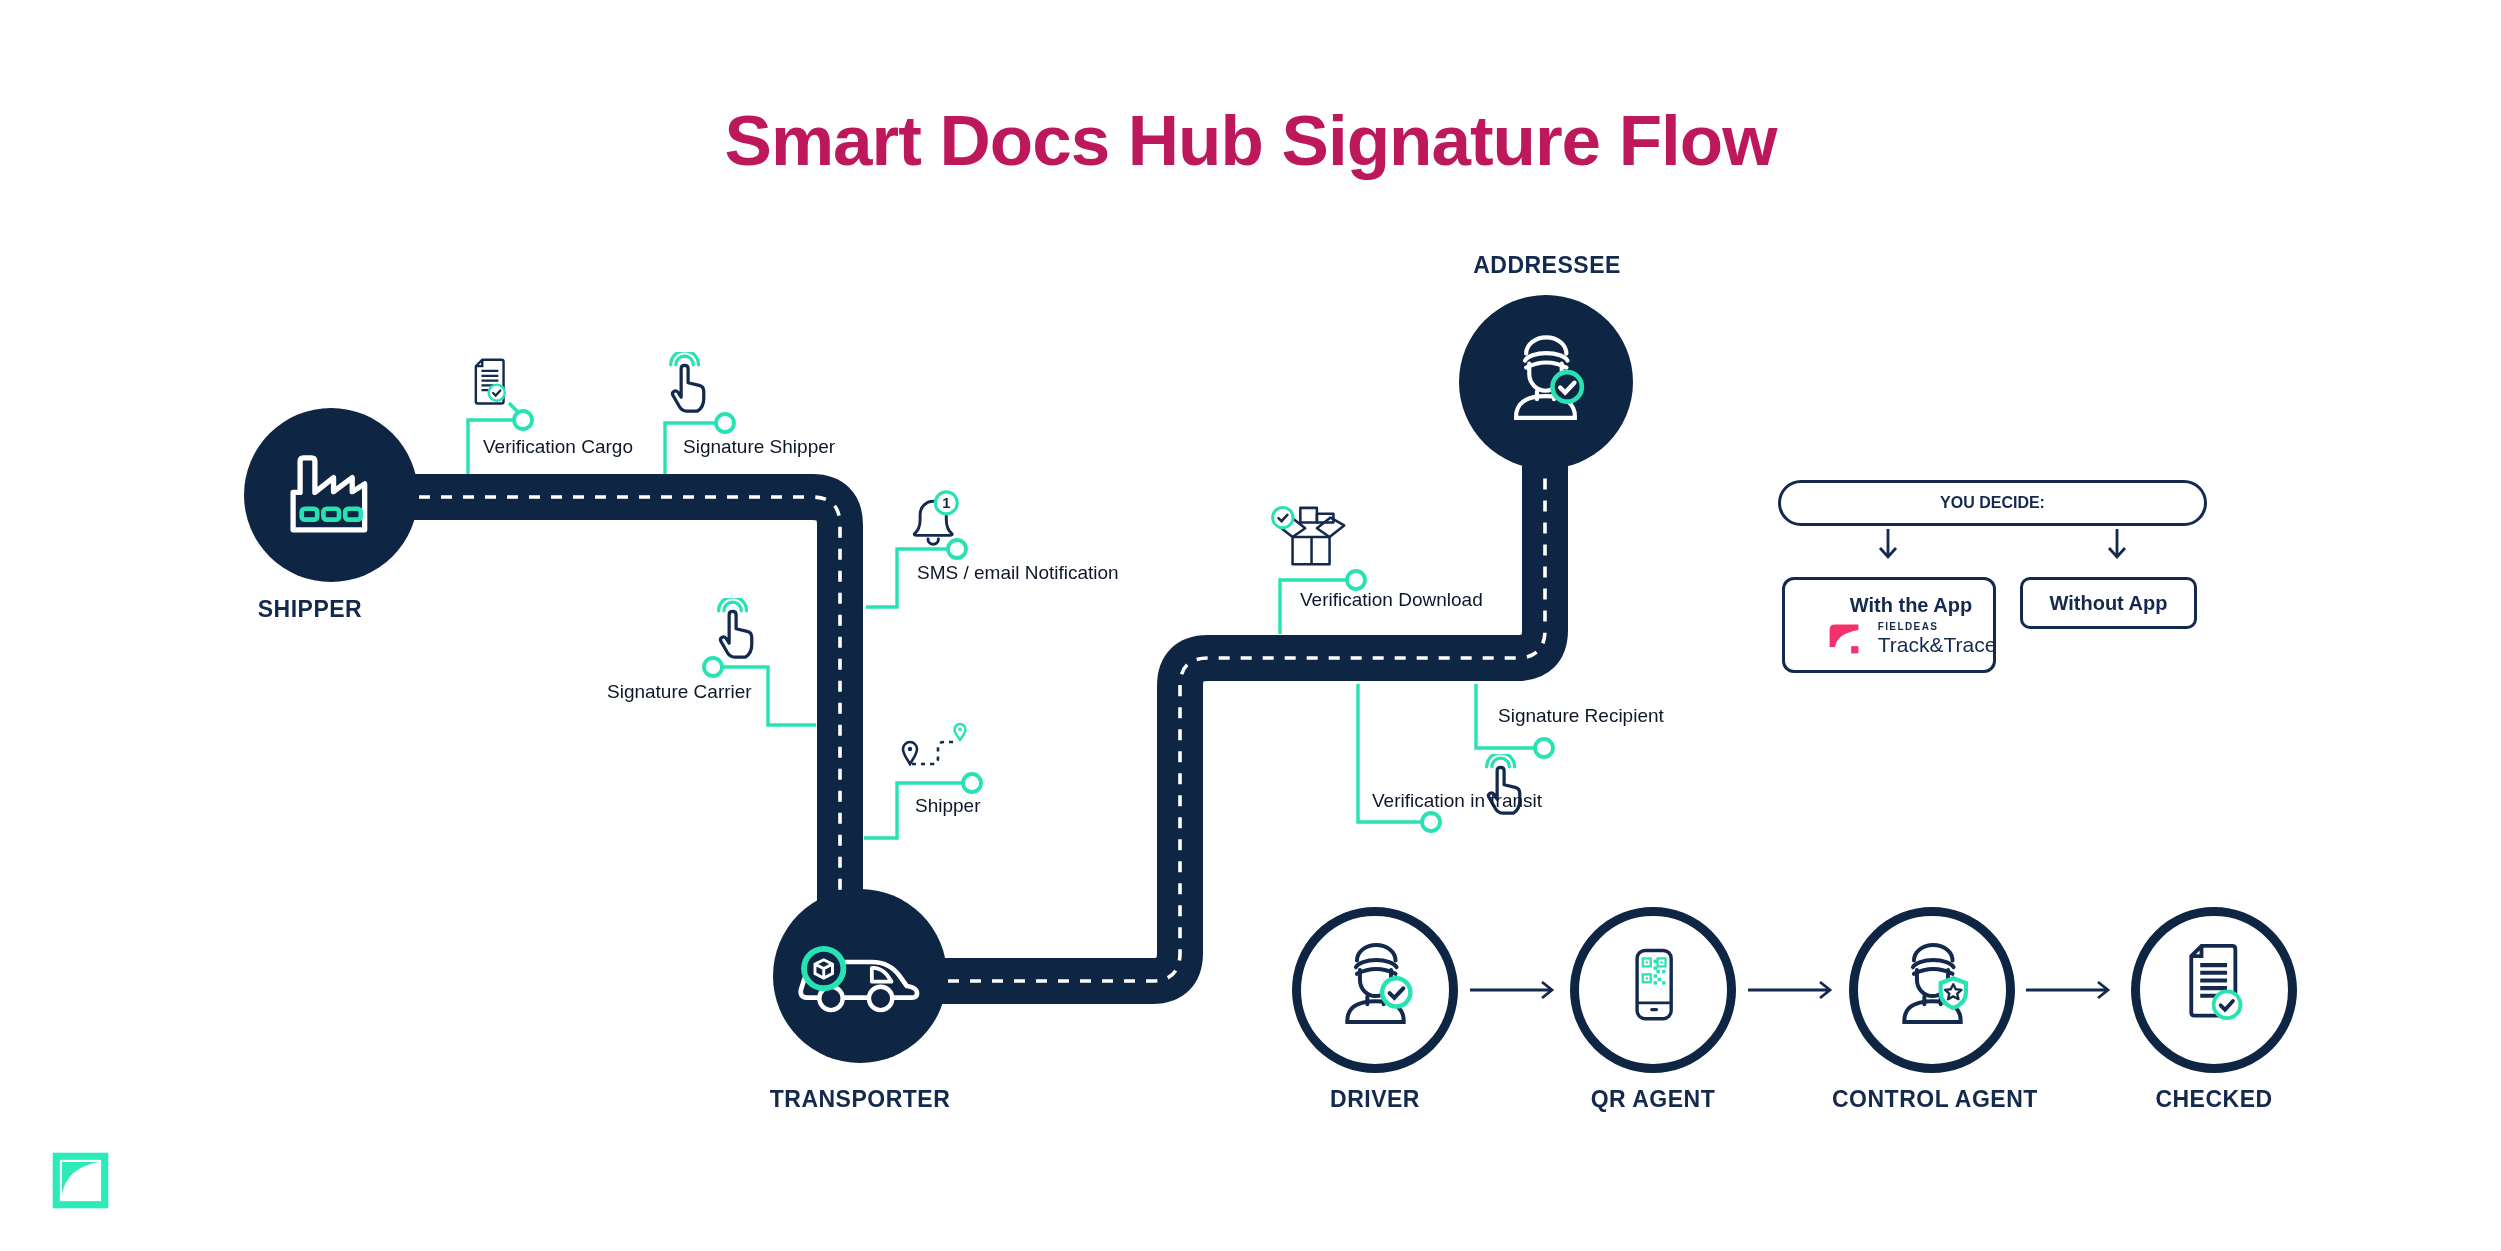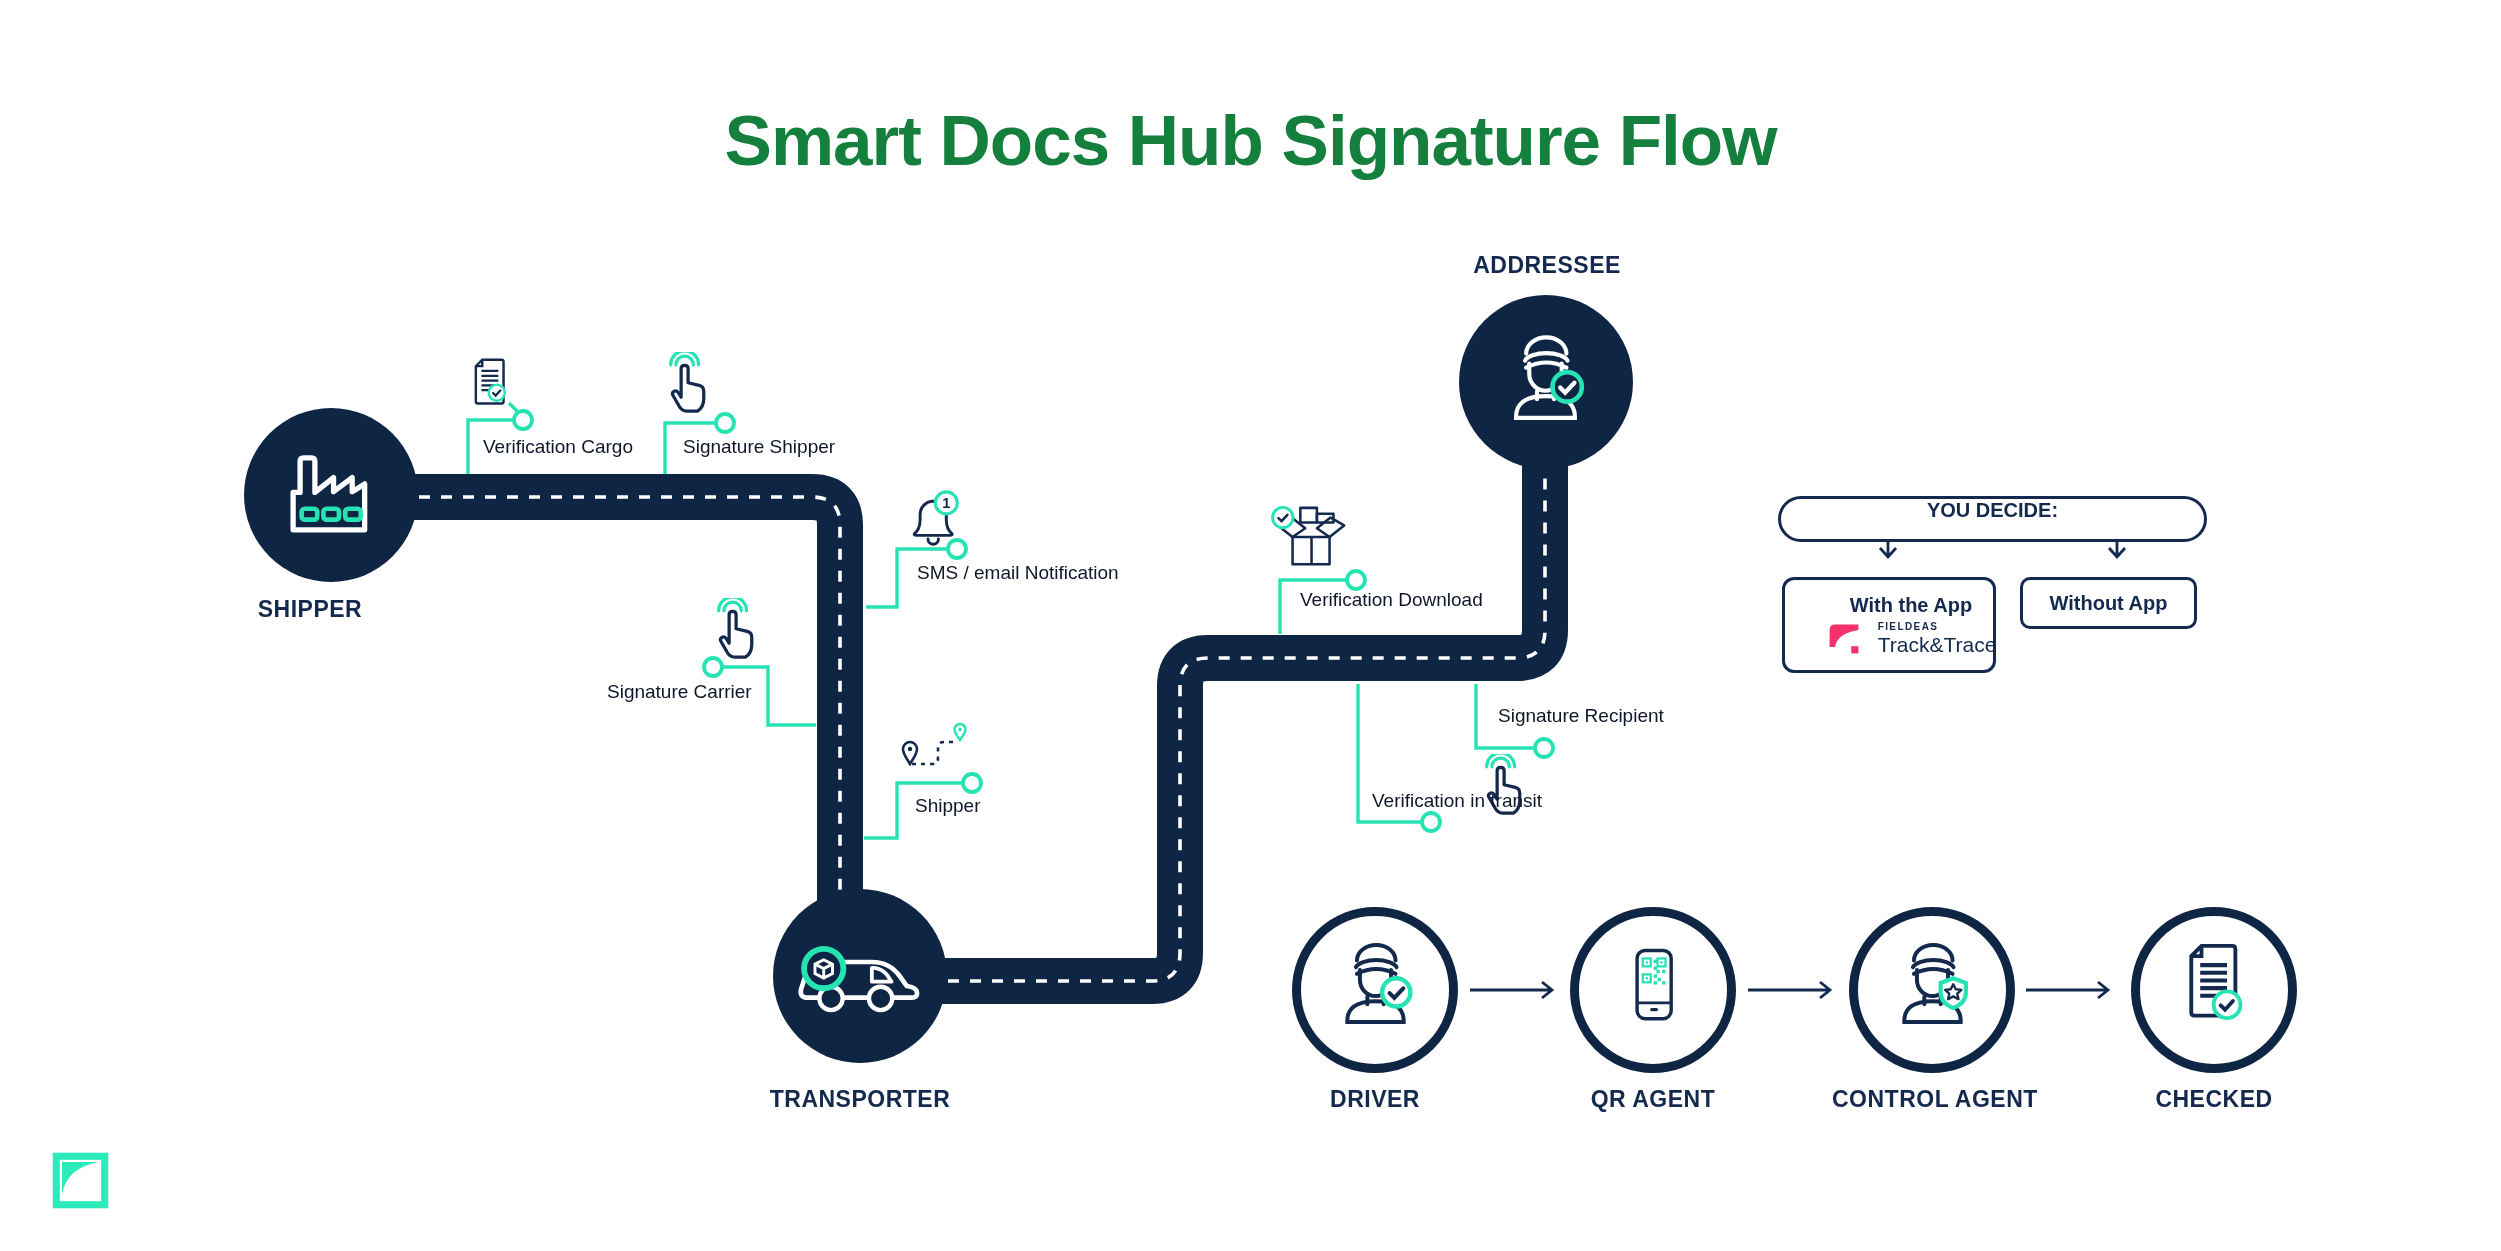--- a/index.html
+++ b/index.html
@@ -1,31 +1,31 @@
 <!DOCTYPE html>
 <html><head>
 <meta charset="utf-8">
 <style>
   html,body{margin:0;padding:0;background:#ffffff;}
   .canvas{position:relative;width:2501px;height:1251px;background:#ffffff;overflow:hidden;
           font-family:"Liberation Sans", sans-serif;}
   .title{position:absolute;left:0;top:100px;width:100%;text-align:center;
-         font-size:71px;font-weight:bold;color:#15803d;letter-spacing:-1px;}
+         font-size:71px;font-weight:bold;color:#be185d;letter-spacing:-1px;}
   .overlay{position:absolute;left:0;top:0;z-index:1;}
   .entity-circle{position:absolute;width:174px;height:174px;border-radius:50%;
                  background:#0F2544;z-index:2;}
   .cp-circle{position:absolute;width:166px;height:166px;border-radius:50%;background:#ffffff;
              border:9px solid #0F2544;box-sizing:border-box;z-index:2;}
   .icon{position:absolute;z-index:3;}
   .callout-label{position:absolute;z-index:4;font-size:19px;color:#0f172a;white-space:nowrap;}
   .entity-label{position:absolute;z-index:4;width:200px;text-align:center;font-size:23px;
                 font-weight:bold;color:#14294E;letter-spacing:.5px;white-space:nowrap;}
   .pill{position:absolute;left:1778px;top:480px;width:429px;height:46px;border:3px solid #14294E;
-        border-radius:24px;box-sizing:border-box;display:flex;align-items:flex-start;justify-content:center;
-        font-size:20px;font-weight:bold;color:#14294E;z-index:4;background:#fff;margin-top:16px;}
+        border-radius:24px;box-sizing:border-box;display:flex;align-items:center;justify-content:center;
+        font-size:16px;font-weight:bold;color:#14294E;z-index:4;background:#fff;}
   .appbox{position:absolute;left:1782px;top:577px;width:214px;height:96px;border:3px solid #14294E;
           border-radius:12px;box-sizing:border-box;z-index:4;background:#fff;
           display:flex;flex-direction:column;align-items:center;justify-content:center;gap:4px;padding-left:44px;}
   .appbox .toplabel{font-size:20px;font-weight:bold;color:#14294E;}
   .logorow{display:flex;align-items:center;gap:16px;}
   .logotext{display:flex;flex-direction:column;line-height:1;}
   .brand{font-size:10px;font-weight:bold;letter-spacing:1.4px;color:#14294E;}
   .product{font-size:21px;font-weight:normal;color:#14294E;margin-top:2px;}
   .noappbox{position:absolute;left:2020px;top:577px;width:177px;height:52px;border:3px solid #14294E;
             border-radius:10px;box-sizing:border-box;display:flex;align-items:center;justify-content:center;

